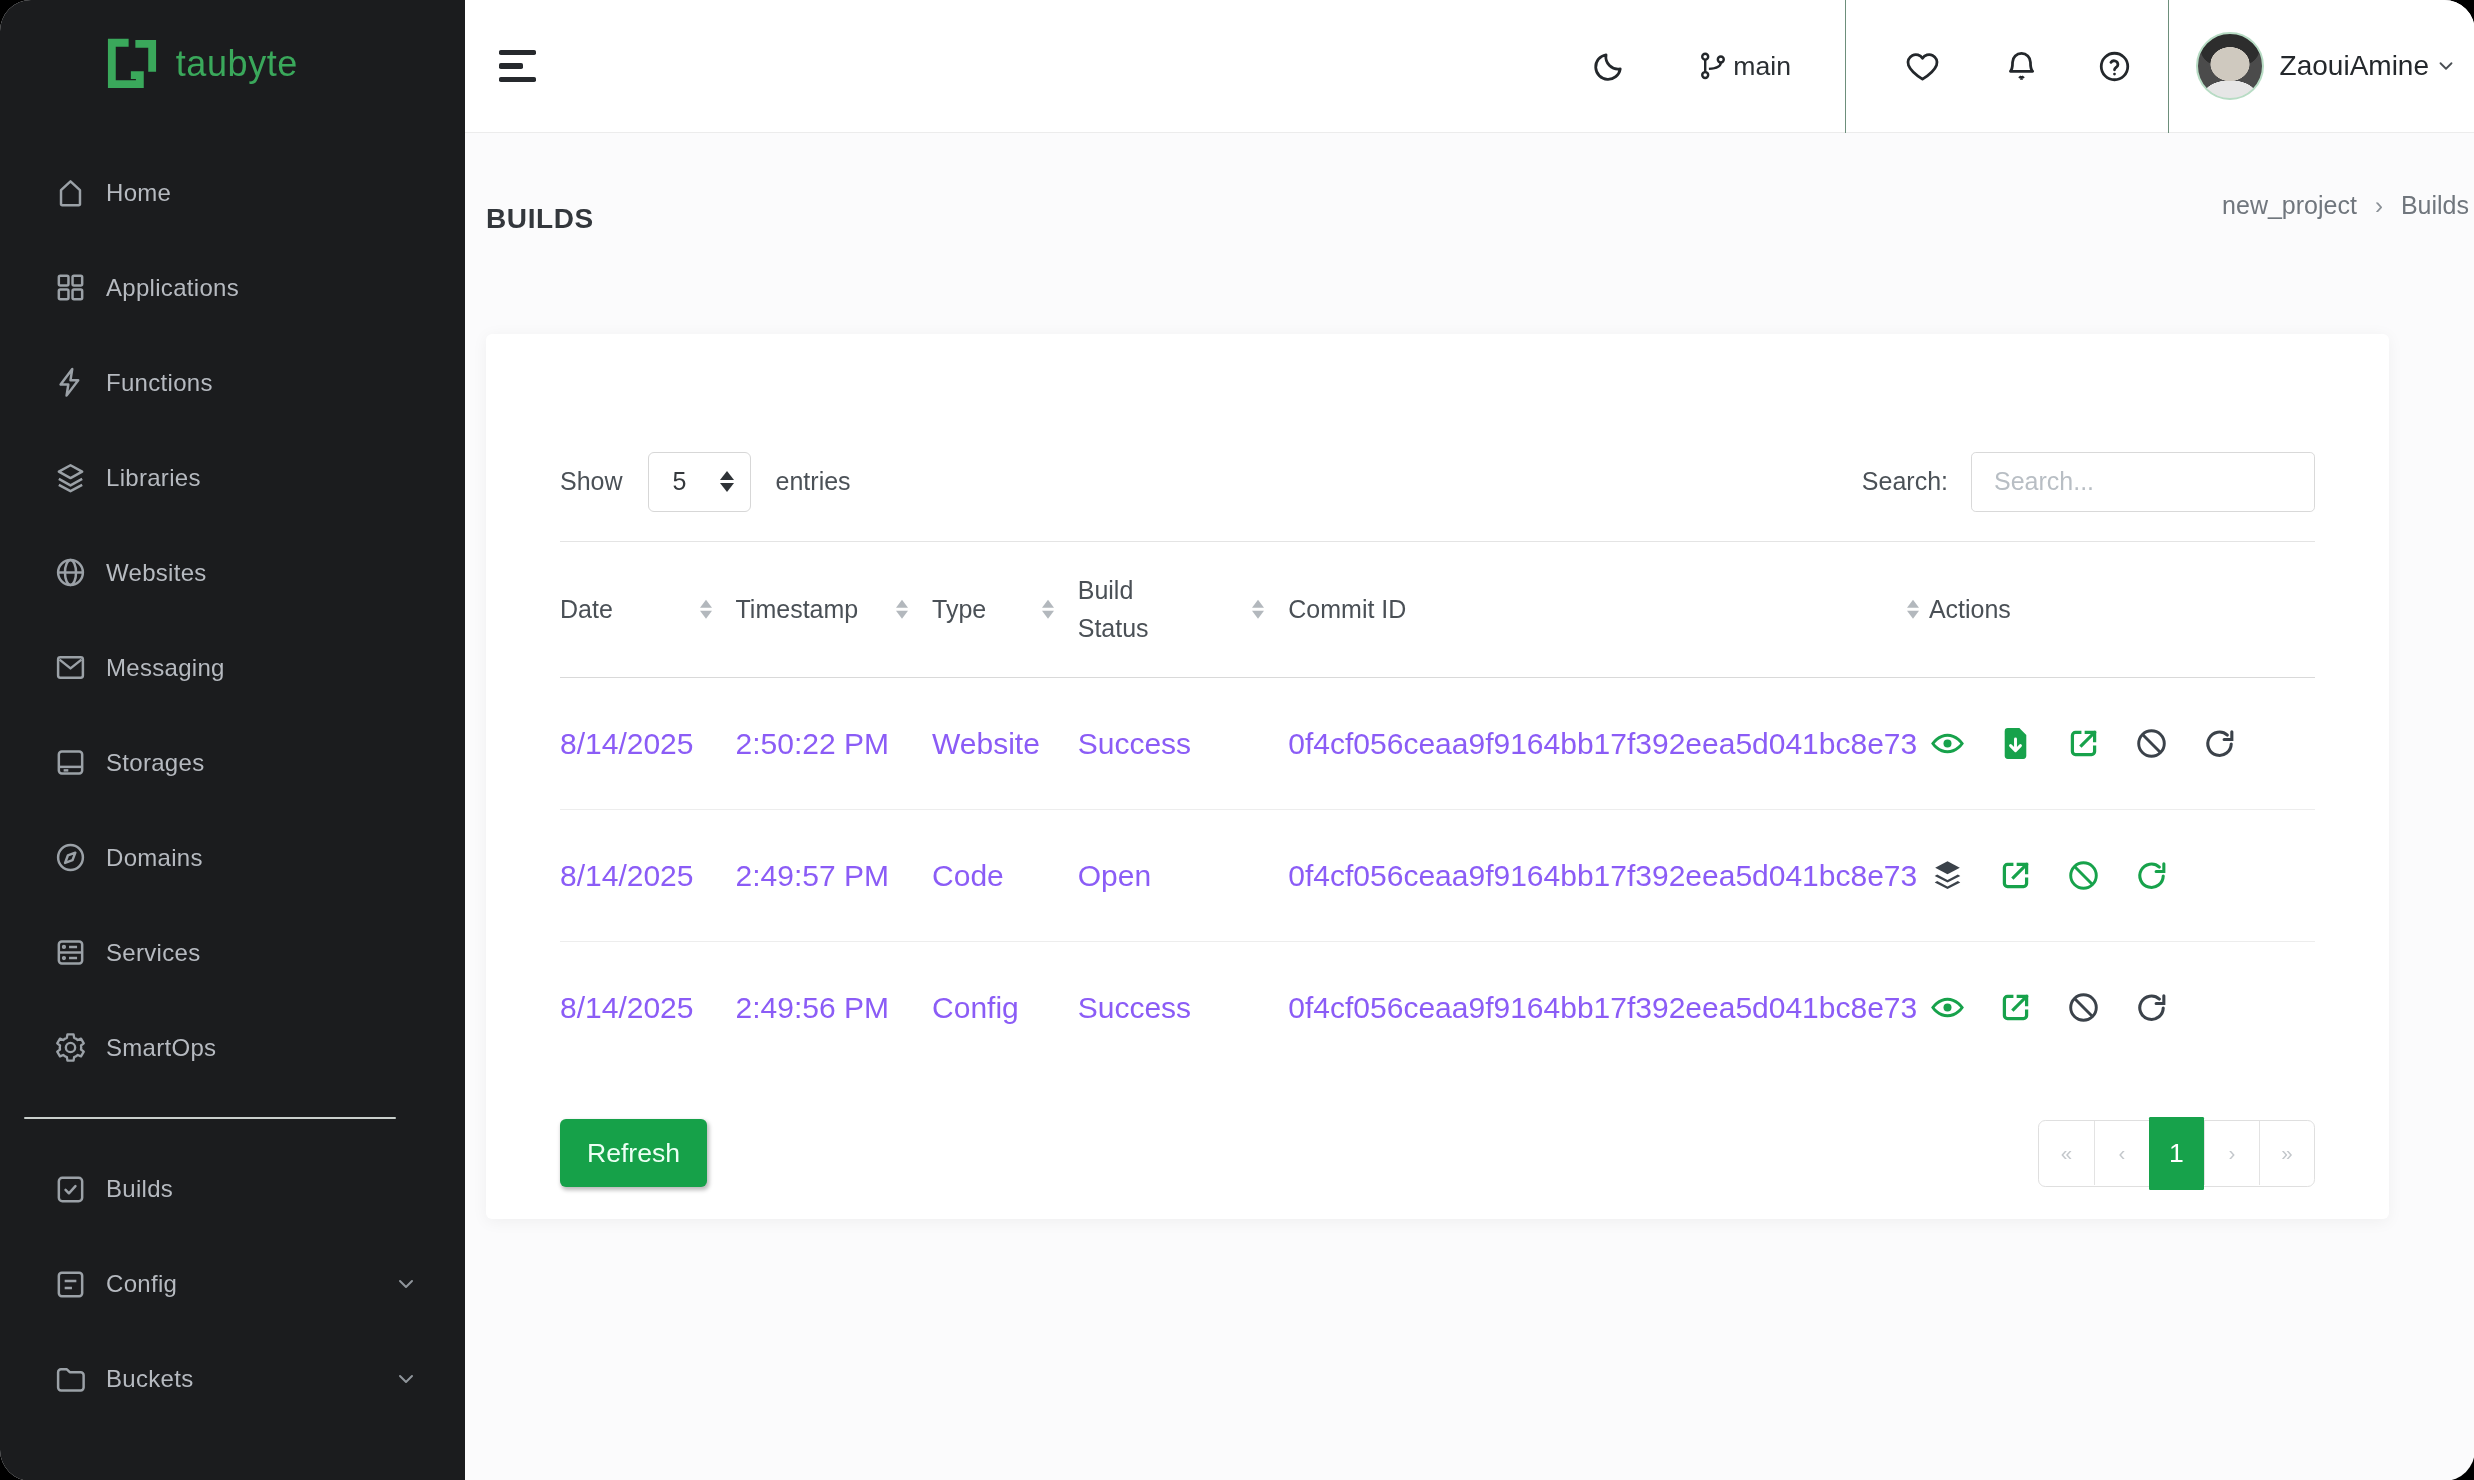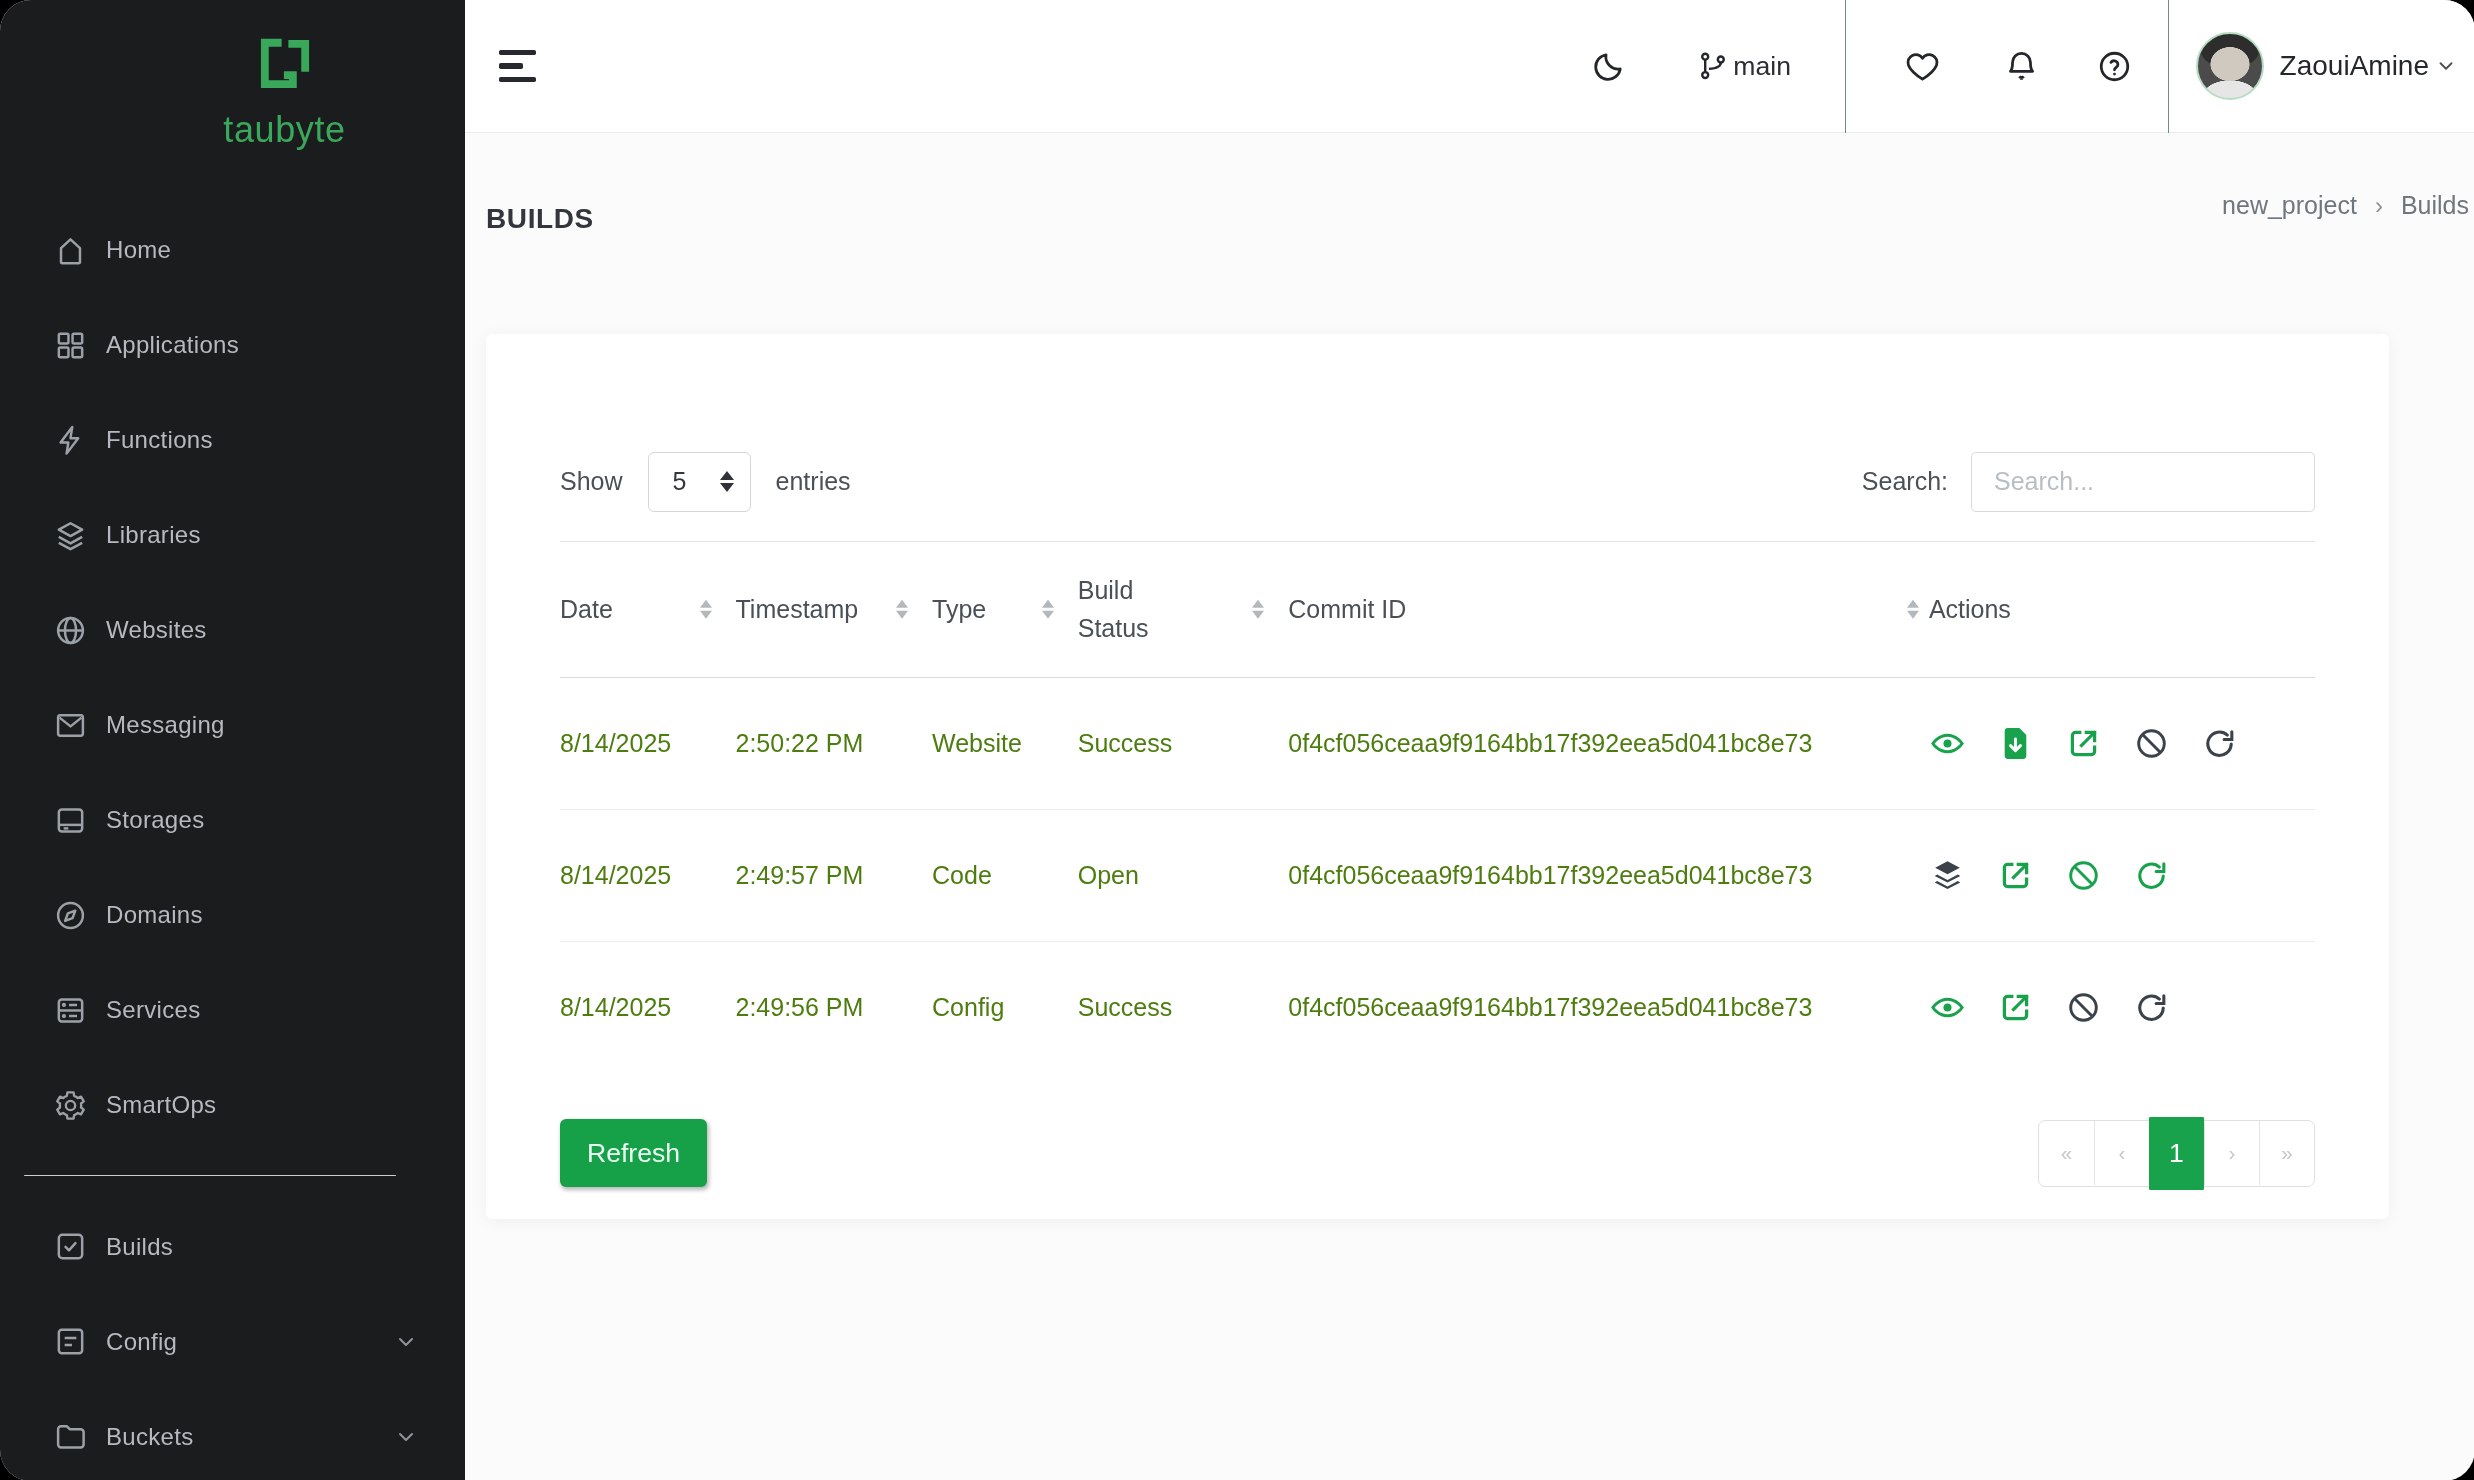--- a/index.html
+++ b/index.html
@@ -3,21 +3,21 @@
 <meta charset="utf-8">
 <style>
   html,body { margin:0; padding:0; background:#000; }
   * { box-sizing:border-box; }
   body { width:2475px; height:1481px; font-family:"Liberation Sans", sans-serif; }
 
   .frame { position:relative; width:2475px; height:1481px; border-radius:31px; overflow:hidden; display:flex; background:#fbfbfc; }
 
   
   .sidebar { width:465px; min-width:465px; background:#1b1c1e; color:#b6bac0; position:relative; }
-  .logo { display:flex; align-items:center; gap:15.7px; padding:35px 0 0 104px; cursor:pointer;flex-direction:column; }
+  .logo { display:flex; align-items:center; gap:15.7px; padding:35px 0 0 104px; cursor:pointer; }
   .logo-mark { width:56px; height:58px; }
   .logo-text { color:#3aa85b; font-size:36px; letter-spacing:0.6px; font-weight:400; }
   .nav { margin-top:52px; }
   .nav-item { display:flex; align-items:center; height:95px; padding:0 47px 0 53px; cursor:pointer; }
   .nav-item svg { width:35px; height:35px; color:#9ba1a7; flex:none; }
   .nav-item .lbl { margin-left:18px; font-size:24px; color:#b6bac0; letter-spacing:0.3px; }
   .nav-item .chev { margin-left:auto; width:24px; height:24px; color:#8f959b; }
   .side-divider { height:1.8px; background:#c9cfcc; margin:22px 69px 23px 24px; border-radius:1.2px; }
 
   
@@ -70,21 +70,21 @@
   .top-line { height:1.2px; background:#e4e4e4; margin-top:29px; }
 
   table { width:100%; border-collapse:collapse; table-layout:fixed; }
   col.c-date{width:10%} col.c-ts{width:11.2%} col.c-type{width:8.3%} col.c-status{width:12%} col.c-commit{width:36.5%} col.c-actions{width:22%}
   th { text-align:left; font-weight:400; font-size:25px; color:#4a5056; padding:29px 54px 29px 0; border-bottom:1.2px solid #d9d9d9; position:relative; vertical-align:middle; cursor:pointer; }
   th .wrapcap { display:inline-block; max-width:97px; line-height:1.55; }
   .sort { position:absolute; right:24px; top:50%; transform:translateY(-50%); display:flex; flex-direction:column; gap:2.4px; }
   .sort i { width:0; height:0; border-left:6.6px solid transparent; border-right:6.6px solid transparent; }
   .sort .u { border-bottom:8.5px solid #b3b8bd; }
   .sort .d { border-top:8.5px solid #b3b8bd; }
-  td { font-size:25px; color:#4d7c0f; padding:47px 0; vertical-align:middle; }
+  td { font-size:30px; color:#8b5cf6; padding:47px 0; vertical-align:middle; }
   tr.data-row.bordered td { border-bottom:1.2px solid #ededed; }
   .actions { display:flex; align-items:center; gap:31px; }
   .aicon { width:37px; height:37px; cursor:pointer; flex:none; }
   .g { color:#17a24b; } .dk { color:#3b424a; }
 
   .card-footer { display:flex; align-items:center; margin-top:46px; }
   .refresh-btn { width:147px; height:68px; background:#16a149; color:#ecfff4; font-size:26.6px; border:none; border-radius:6px; cursor:pointer; box-shadow:1.8px 2.4px 4.2px rgba(0,0,0,.28); font-family:"Liberation Sans", sans-serif; }
   .pagination { margin-left:auto; display:flex; align-items:center; border:1.2px solid #dfdfdf; border-radius:7.3px; background:#fff; }
   .pg { width:55px; height:64px; display:flex; align-items:center; justify-content:center; font-size:20.5px; color:#c3c7cb; cursor:pointer; border-left:1.2px solid #e3e3e3; }
   .pg:first-child { border-left:none; border-radius:6px 0 0 6px; }

